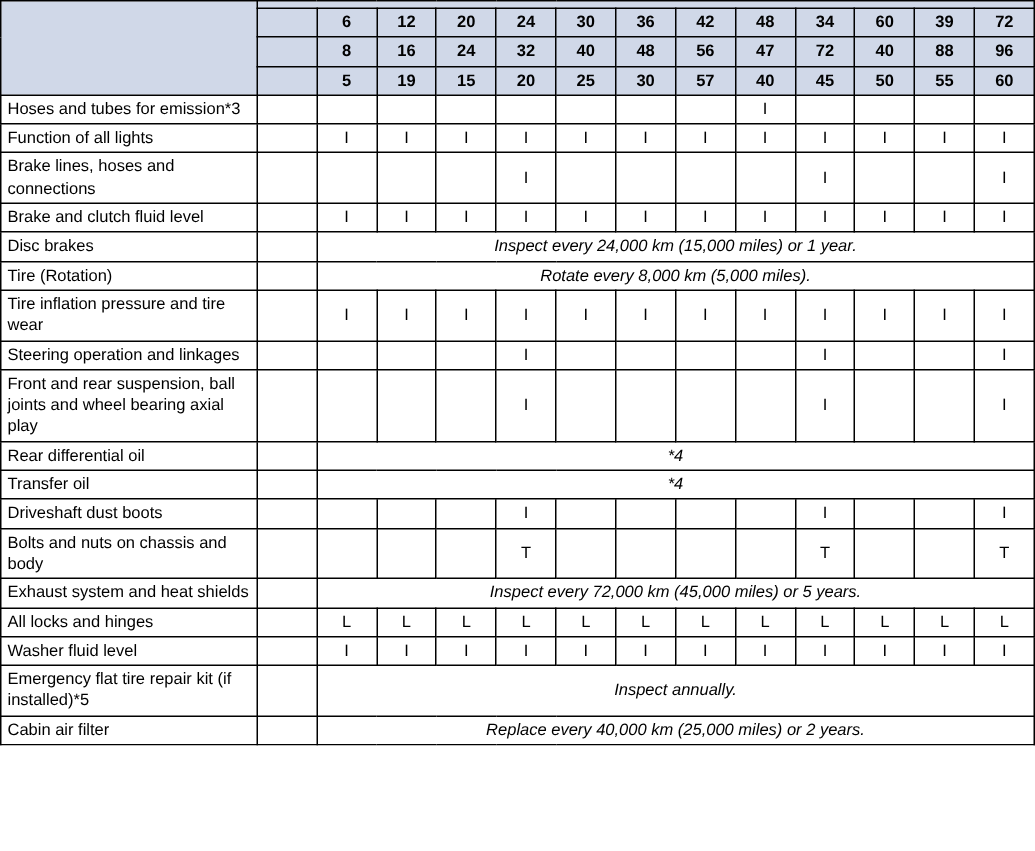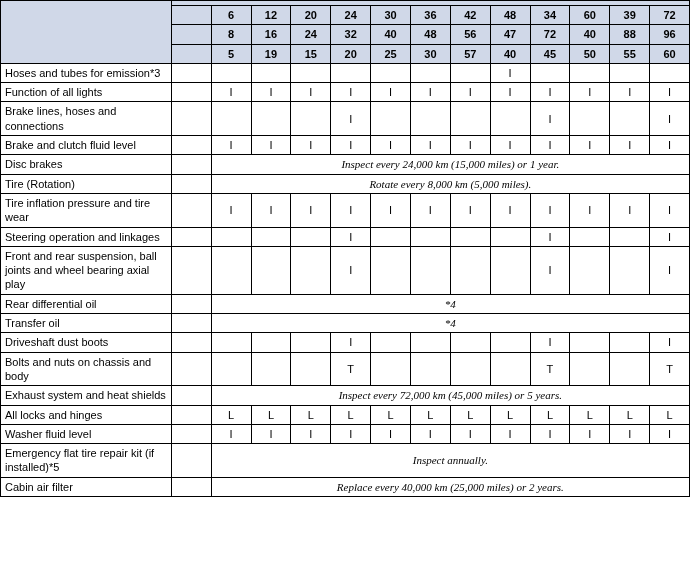--- a/index.html
+++ b/index.html
@@ -40,21 +40,20 @@
       font-weight: bold;
       font-size: 12px;
       width: 120px;
     }
     .data-row td {
       font-size: 11px;
     }
     .span-cell {
       text-align: center;
       font-style: italic;
-      font-family: Liberation Serif, serif;
     }
     .col-num {
       width: 28px;
       font-size: 11px;
     }
   </style>
 </head>
 <body>
 
 <table class="main-table">

